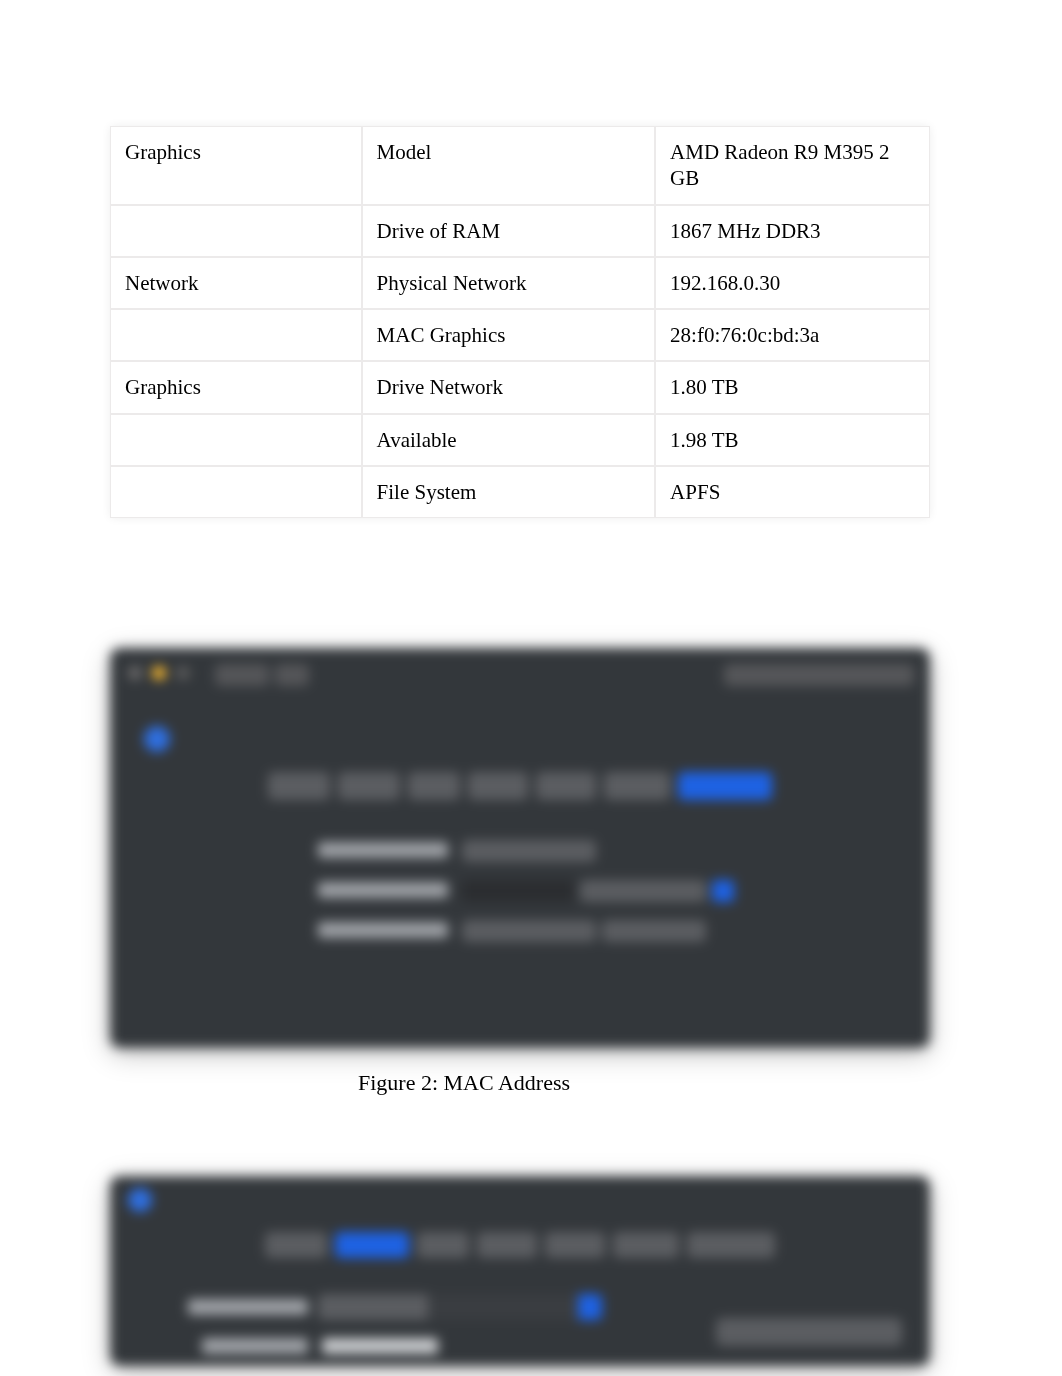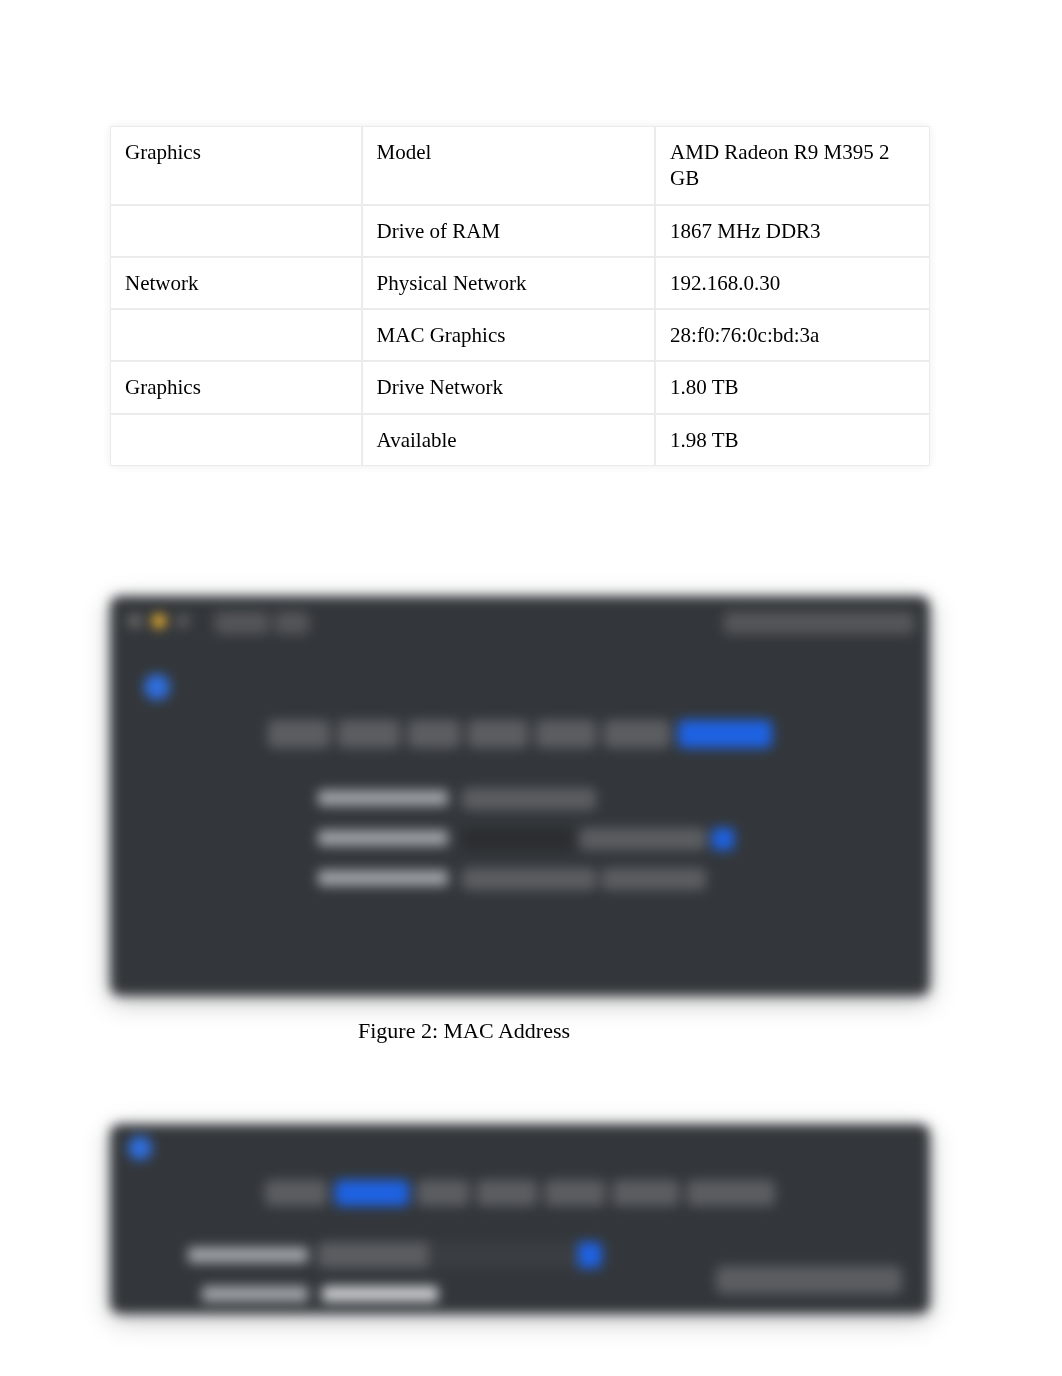--- a/index.html
+++ b/index.html
@@ -147,20 +147,25 @@
       <tr>
         <td class="col-cat">Graphics</td>
         <td class="col-label">Drive Network</td>
         <td class="col-val">1.80 TB</td>
       </tr>
       <tr>
         <td class="col-cat"></td>
         <td class="col-label">Available</td>
         <td class="col-val">1.98 TB</td>
       </tr>
+      <tr>
+        <td class="col-cat"></td>
+        <td class="col-label">File System</td>
+        <td class="col-val">APFS</td>
+      </tr>
     </tbody>
   </table>
 
   <div class="figure-wrap">
     <div class="darkwin">
       <div class="titlebar">
         <div class="traffic">
           <div class="dot red"></div>
           <div class="dot yellow"></div>
           <div class="dot green"></div>

